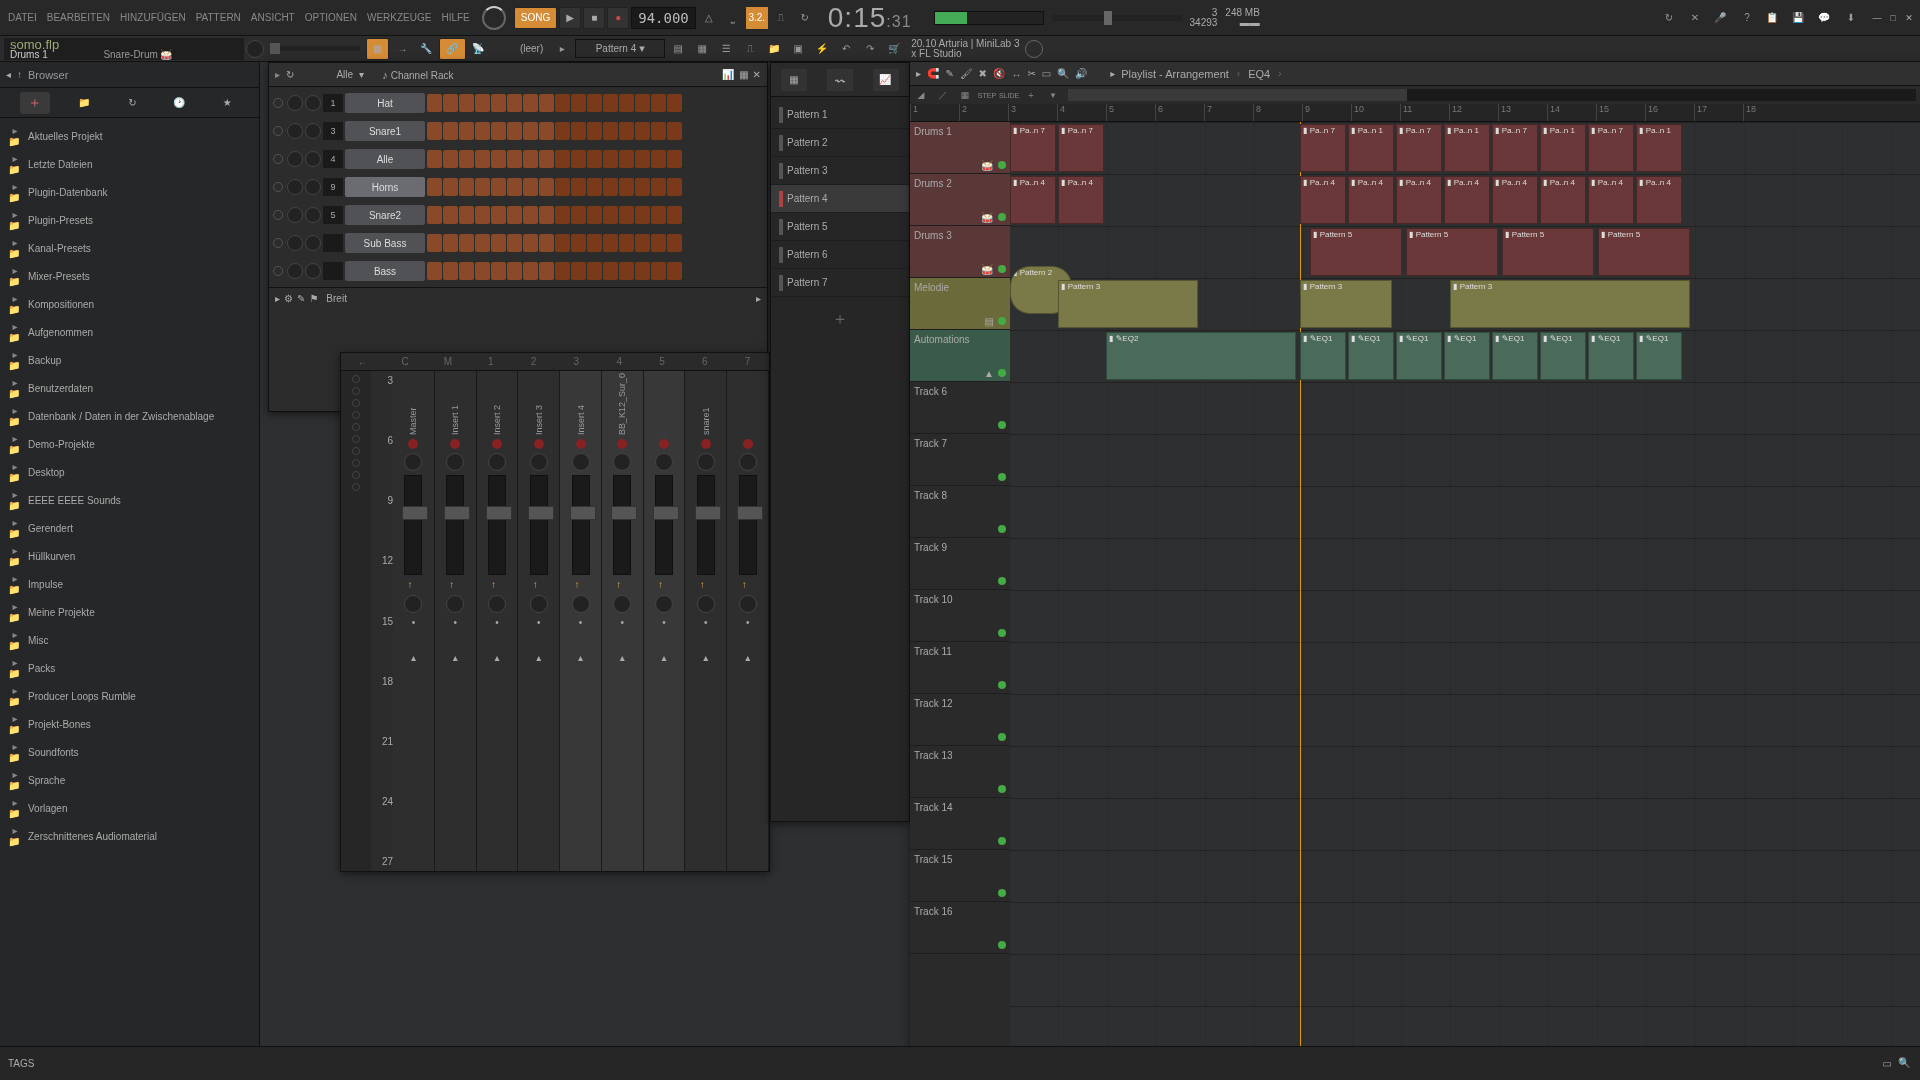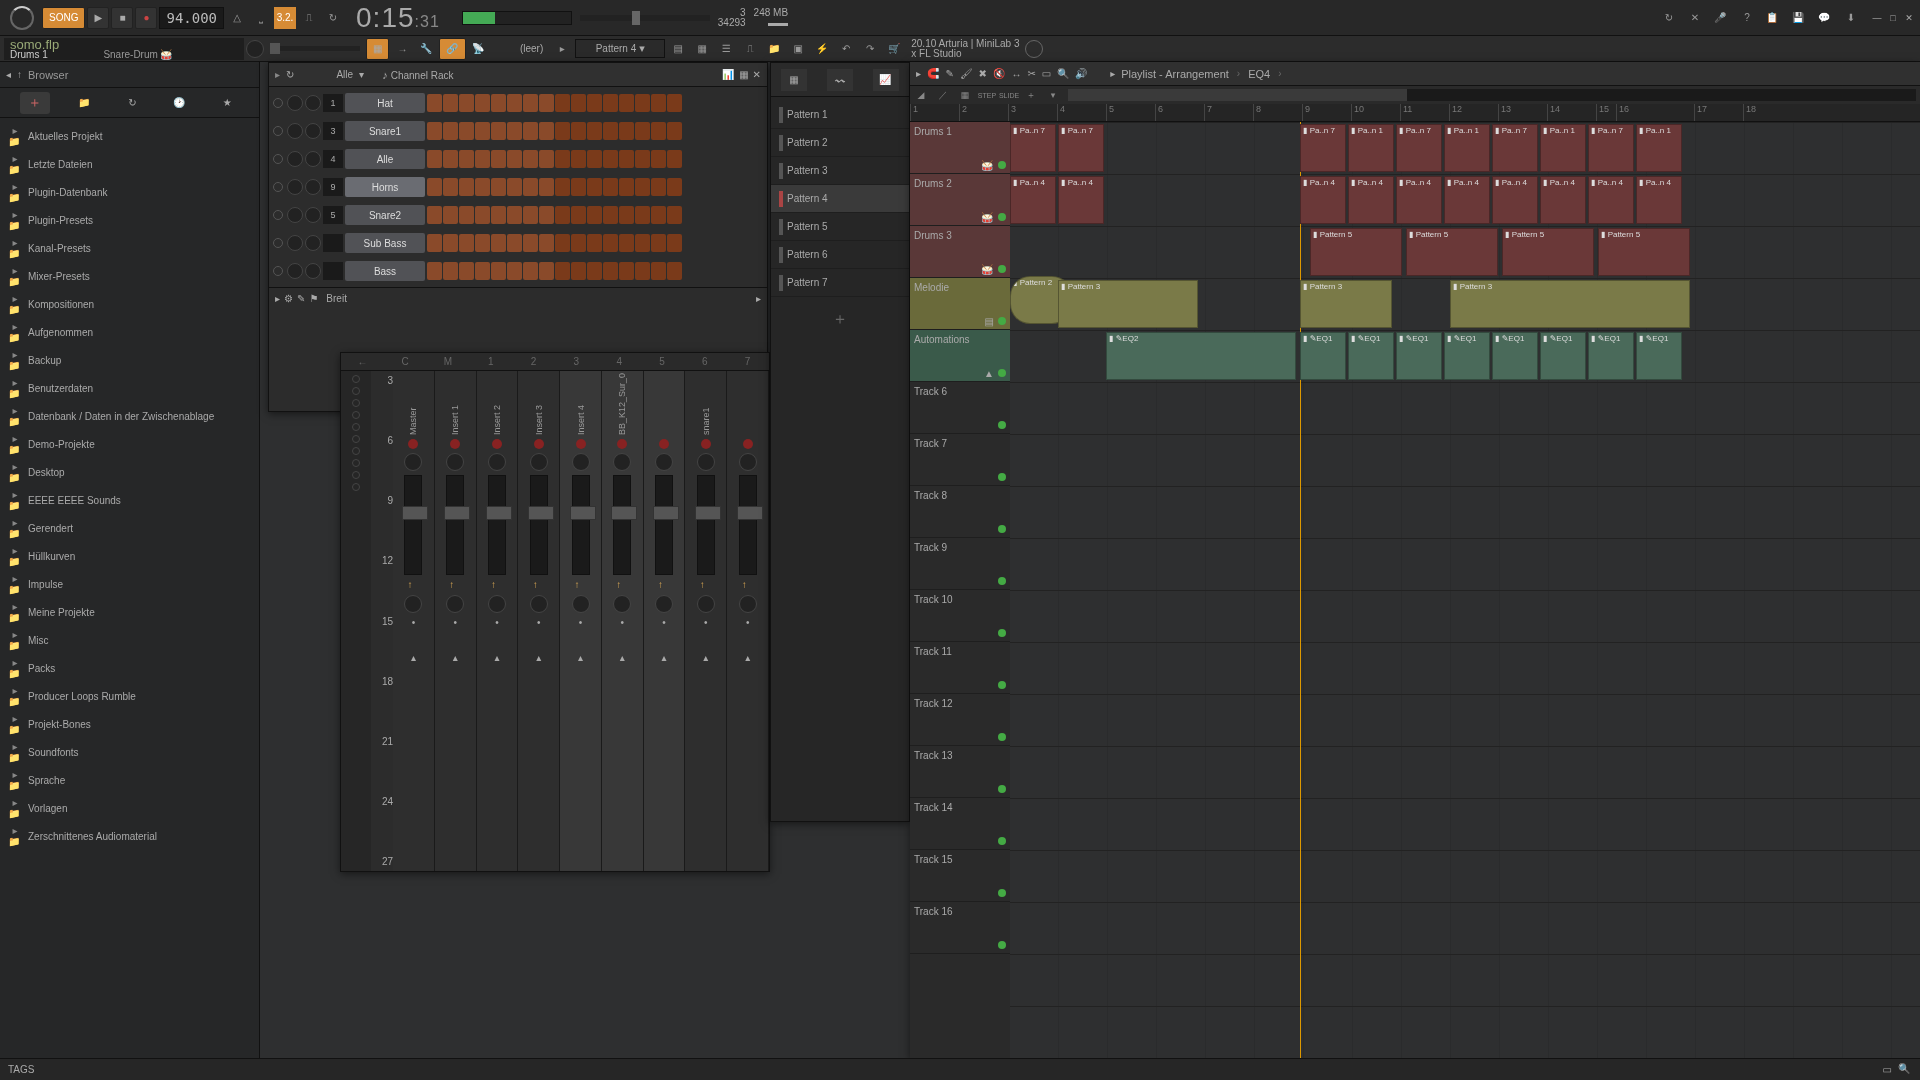--- a/index.html
+++ b/index.html
@@ -119,29 +119,39 @@
 .pl-grid{flex:1;position:relative;overflow:hidden;background:repeating-linear-gradient(90deg,#2e2f30 0,#2e2f30 48px,#2a2b2c 48px,#2a2b2c 49px)}
 .pl-grid::before{content:"";position:absolute;inset:0;background:repeating-linear-gradient(0deg,transparent 0,transparent 51px,#222 51px,#222 52px)}
 .clip{position:absolute;height:48px;border:1px solid rgba(0,0,0,.3);font-size:8px;padding:1px 2px;overflow:hidden}
 .clip.red{background:#6a3838}
 .clip.yel{background:#7a7a48}
 .clip.grn{background:#4a6a5a}
 .clip .lbl{font-size:8px;color:#ddd}
 .playhead{position:absolute;top:0;bottom:0;width:0;border-left:1px solid #d90}
 .playhead::before{content:"";position:absolute;top:-8px;left:-5px;border:5px solid transparent;border-top-color:#d90}
 
-.footer{position:absolute;bottom:0;left:0;right:0;height:22px;background:#262626;display:flex;align-items:center;padding:0 8px;font-size:10px;color:#777;border-top:1px solid #111}
+.footer{position:absolute;bottom:0;left:0;right:0;height:34px;background:#262626;display:flex;align-items:center;padding:0 8px;font-size:10px;color:#777;border-top:1px solid #111}
 .footer .tags{font-size:10px}
 .footer .ver{flex:1;text-align:center;color:#666}
 .footer .search{width:14px;height:14px;color:#d90}
 </style>
 </head>
 <body>
 
 <div class="topbar">
+  <div class="menu">
+    <span class="menu-item">DATEI</span>
+    <span class="menu-item">BEARBEITEN</span>
+    <span class="menu-item">HINZUFÜGEN</span>
+    <span class="menu-item">PATTERN</span>
+    <span class="menu-item">ANSICHT</span>
+    <span class="menu-item">OPTIONEN</span>
+    <span class="menu-item">WERKZEUGE</span>
+    <span class="menu-item">HILFE</span>
+  </div>
   <span class="spin"></span>
   <div class="transport">
     <span class="btn orange">SONG</span>
     <span class="btn">▶</span>
     <span class="btn">■</span>
     <span class="btn" style="color:#c44">●</span>
     <span class="tempo-box">94.000</span>
   </div>
   <span class="icon-btn">△</span>
   <span class="icon-btn">⎵</span>
@@ -747,21 +757,21 @@
           <div class="mark" style="left: 245px;">6</div>
           <div class="mark" style="left: 294px;">7</div>
           <div class="mark" style="left: 343px;">8</div>
           <div class="mark" style="left: 392px;">9</div>
           <div class="mark" style="left: 441px;">10</div>
           <div class="mark" style="left: 490px;">11</div>
           <div class="mark" style="left: 539px;">12</div>
           <div class="mark" style="left: 588px;">13</div>
           <div class="mark" style="left: 637px;">14</div>
           <div class="mark" style="left: 686px;">15</div>
-          <div class="mark" style="left: 706px;">16</div>
+          <div class="mark" style="left: 735px;">16</div>
           <div class="mark" style="left: 784px;">17</div>
           <div class="mark" style="left: 833px;">18</div>
         </div>
       <div class="pl-body">
         <div class="pl-trackhdr" id="pltrackhdr">
             <div class="th-row drums"><span>Drums 1</span><span class="ico">🥁</span><span class="mute"></span></div>
             <div class="th-row drums"><span>Drums 2</span><span class="ico">🥁</span><span class="mute"></span></div>
             <div class="th-row drums"><span>Drums 3</span><span class="ico">🥁</span><span class="mute"></span></div>
             <div class="th-row mel"><span>Melodie</span><span class="ico">▤</span><span class="mute"></span></div>
             <div class="th-row auto"><span>Automations</span><span class="ico">▲</span><span class="mute"></span></div>
@@ -796,21 +806,21 @@
             <div class="clip red" style="left: 386px; top: 54px; width: 46px;"><span class="lbl">▮ Pa..n 4</span></div>
             <div class="clip red" style="left: 434px; top: 54px; width: 46px;"><span class="lbl">▮ Pa..n 4</span></div>
             <div class="clip red" style="left: 482px; top: 54px; width: 46px;"><span class="lbl">▮ Pa..n 4</span></div>
             <div class="clip red" style="left: 530px; top: 54px; width: 46px;"><span class="lbl">▮ Pa..n 4</span></div>
             <div class="clip red" style="left: 578px; top: 54px; width: 46px;"><span class="lbl">▮ Pa..n 4</span></div>
             <div class="clip red" style="left: 626px; top: 54px; width: 46px;"><span class="lbl">▮ Pa..n 4</span></div>
             <div class="clip red" style="left: 300px; top: 106px; width: 92px;"><span class="lbl">▮ Pattern 5</span></div>
             <div class="clip red" style="left: 396px; top: 106px; width: 92px;"><span class="lbl">▮ Pattern 5</span></div>
             <div class="clip red" style="left: 492px; top: 106px; width: 92px;"><span class="lbl">▮ Pattern 5</span></div>
             <div class="clip red" style="left: 588px; top: 106px; width: 92px;"><span class="lbl">▮ Pattern 5</span></div>
-            <div class="clip yel" style="left: 0px; top: 154px; width: 62px; border-radius: 20px;"><span class="lbl">▮ Pattern 2</span></div>
+            <div class="clip yel" style="left: 0px; top: 144px; width: 62px; border-radius: 20px;"><span class="lbl">▮ Pattern 2</span></div>
             <div class="clip yel" style="left: 48px; top: 158px; width: 140px;"><span class="lbl">▮ Pattern 3</span></div>
             <div class="clip yel" style="left: 290px; top: 158px; width: 92px;"><span class="lbl">▮ Pattern 3</span></div>
             <div class="clip yel" style="left: 440px; top: 158px; width: 240px;"><span class="lbl">▮ Pattern 3</span></div>
             <div class="clip grn" style="left: 96px; top: 210px; width: 190px;"><span class="lbl">▮ ✎EQ2</span></div>
             <div class="clip grn" style="left: 290px; top: 210px; width: 46px;"><span class="lbl">▮ ✎EQ1</span></div>
             <div class="clip grn" style="left: 338px; top: 210px; width: 46px;"><span class="lbl">▮ ✎EQ1</span></div>
             <div class="clip grn" style="left: 386px; top: 210px; width: 46px;"><span class="lbl">▮ ✎EQ1</span></div>
             <div class="clip grn" style="left: 434px; top: 210px; width: 46px;"><span class="lbl">▮ ✎EQ1</span></div>
             <div class="clip grn" style="left: 482px; top: 210px; width: 46px;"><span class="lbl">▮ ✎EQ1</span></div>
             <div class="clip grn" style="left: 530px; top: 210px; width: 46px;"><span class="lbl">▮ ✎EQ1</span></div>

